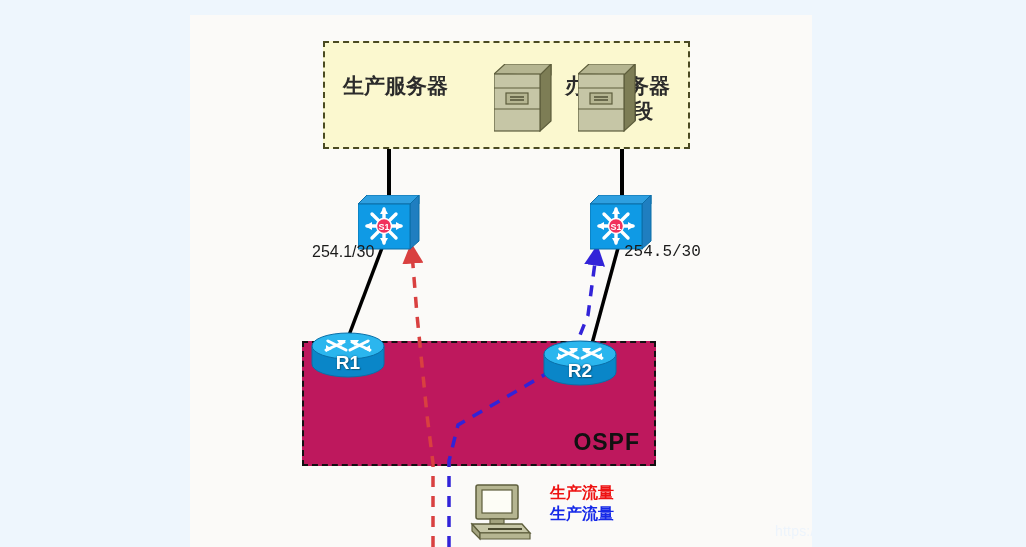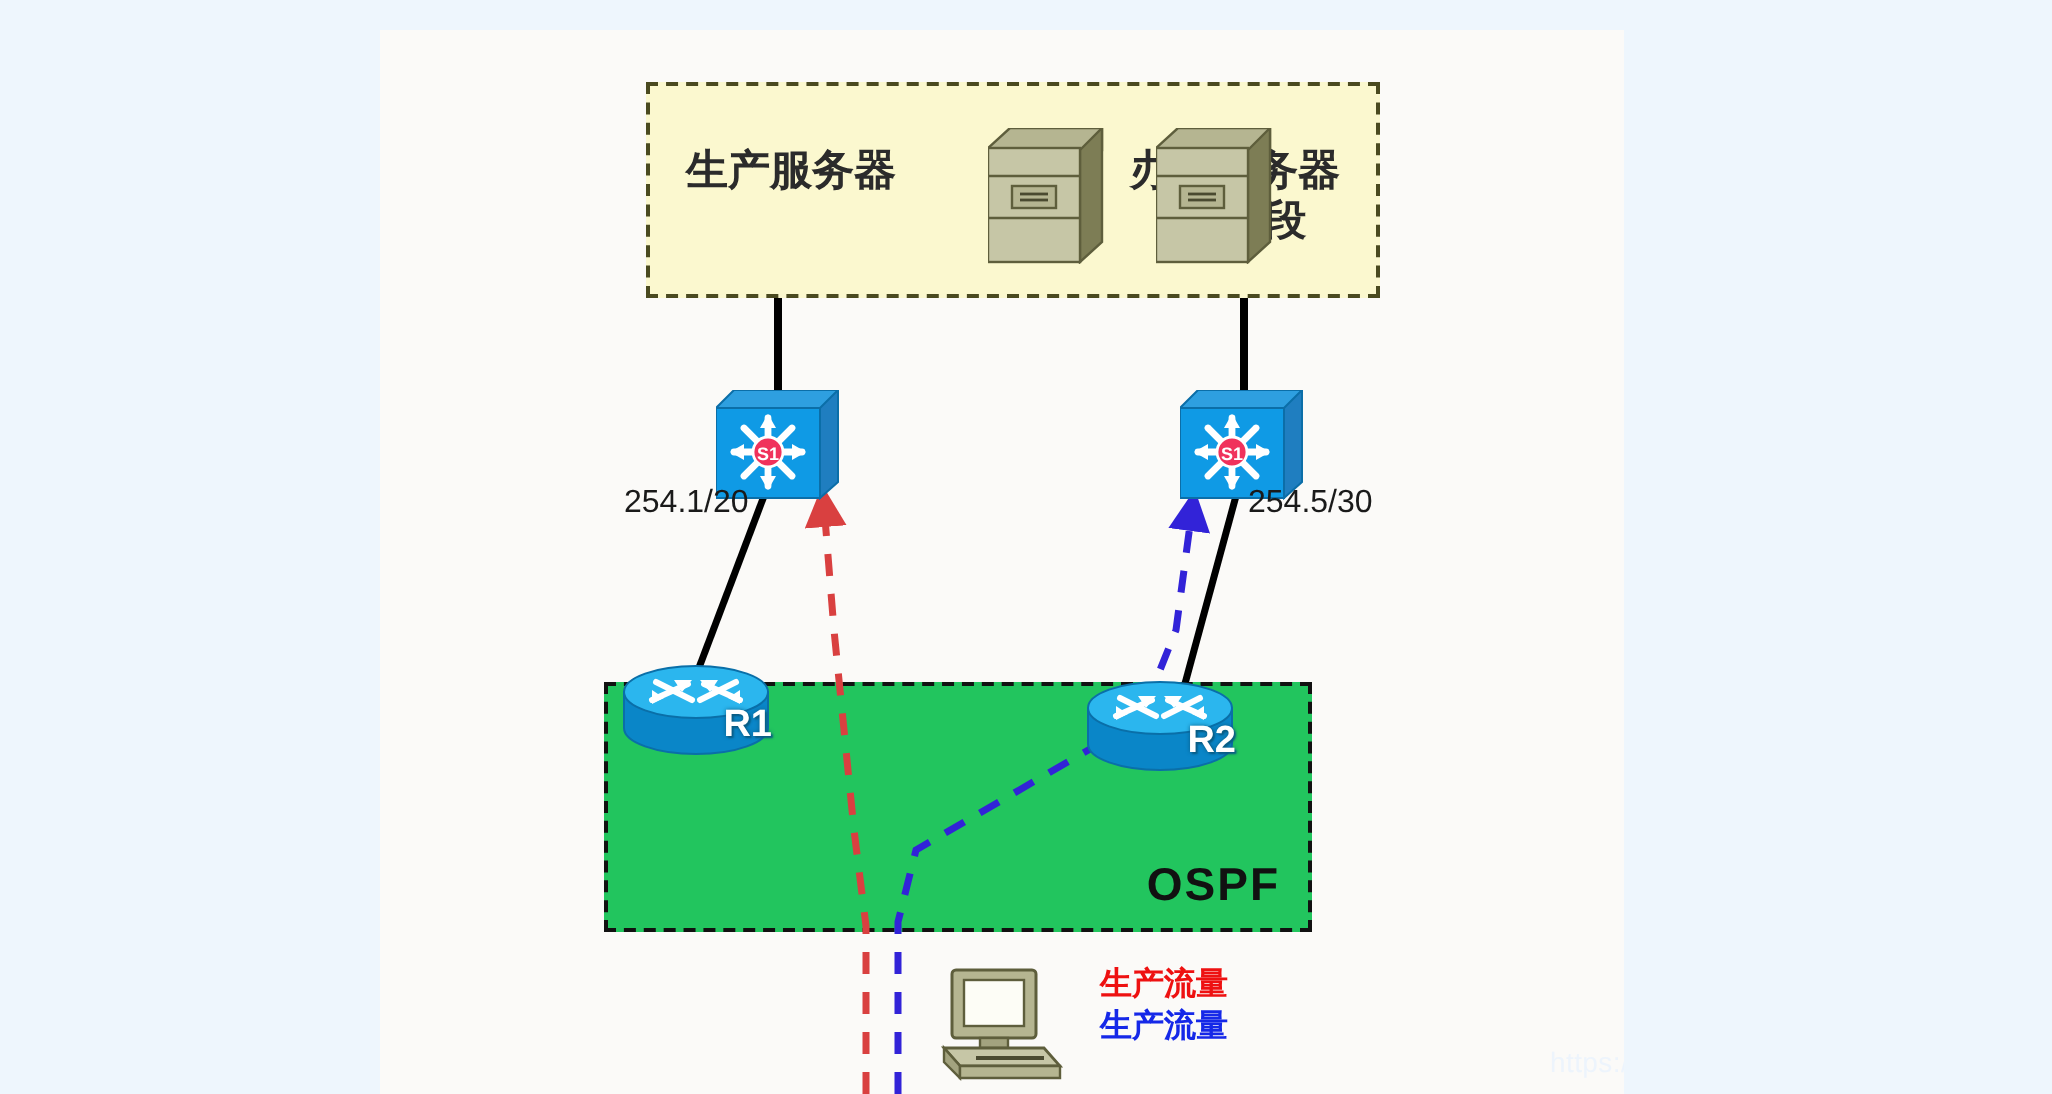--- a/index.html
+++ b/index.html
@@ -55,21 +55,21 @@
   }
   .zone-label.left { left: 18px; top: 30px; }
   .zone-label.right { right: 18px; top: 30px; }
   
   .ospf-zone {
     position: absolute;
     left: 112px;
     top: 326px;
     width: 354px;
     height: 125px;
-    background: #22c55e;
+    background: #be185d;
     border: 2px dashed #111111;
     box-sizing: border-box;
   }
   .ospf-text {
     position: absolute;
     right: 14px;
     bottom: 8px;
     font-size: 23px;
     font-weight: bold;
     color: #111;
@@ -104,21 +104,21 @@
     top: 508px;
     font-size: 14px;
     color: #edf4fc;
     white-space: nowrap;
     letter-spacing: 0.2px;
   }
   svg { display: block; }
   .node-label {
     position: absolute;
     width: 100%;
-    text-align: right;
+    text-align: center;
     color: #ffffff;
     font-size: 19px;
     font-weight: bold;
     text-shadow: 0 0 2px #0a5d85, 1px 1px 1px #0a5d85;
     pointer-events: none;
   }
 </style>
 </head>
 <body>
 
@@ -243,22 +243,22 @@
             <polygon points="26,12 22,19 30,19"></polygon>
             <polygon points="26,50 22,43 30,43"></polygon>
             <polygon points="7,31 14,27 14,35"></polygon>
             <polygon points="45,31 38,27 38,35"></polygon>
           </g>
           <circle cx="26" cy="31" r="7.5" fill="#f0325c" stroke="#ffffff" stroke-width="1.4"></circle>
           <text x="26" y="35" font-size="9" font-family="Liberation Sans, sans-serif" fill="#ffffff" text-anchor="middle" font-weight="bold">S1</text>
         </svg>
       </div>
 
-      <div class="ip-label" style="left:122px;top:228px;">254.1/20</div>
-      <div class="ip-label" style="left:434px;top:228px;">254.5/30</div>
+      <div class="ip-label" style="left:122px;top:228px;">254.1/30</div>
+      <div class="ip-label" style="left:434px;top:228px;font-family:Liberation Mono, monospace;">254.5/30</div>
 
       <div class="node" style="left:120px;top:317px;width:76px;height:46px;">
         <svg width="76" height="46" viewBox="0 0 76 46">
           <path d="M2,14 L2,32 A36,13 0 0,0 74,32 L74,14 Z" fill="#0a86c8" stroke="#0a6fa8" stroke-width="1"></path>
           <ellipse cx="38" cy="14" rx="36" ry="13" fill="#2bb6ee" stroke="#0a6fa8" stroke-width="1"></ellipse>
           <g stroke="#ffffff" stroke-width="3" stroke-linecap="round" fill="none">
             <path d="M16,18 L34,10"></path>
             <path d="M60,18 L42,10"></path>
             <path d="M18,9 L36,18"></path>
             <path d="M58,9 L40,18"></path>

